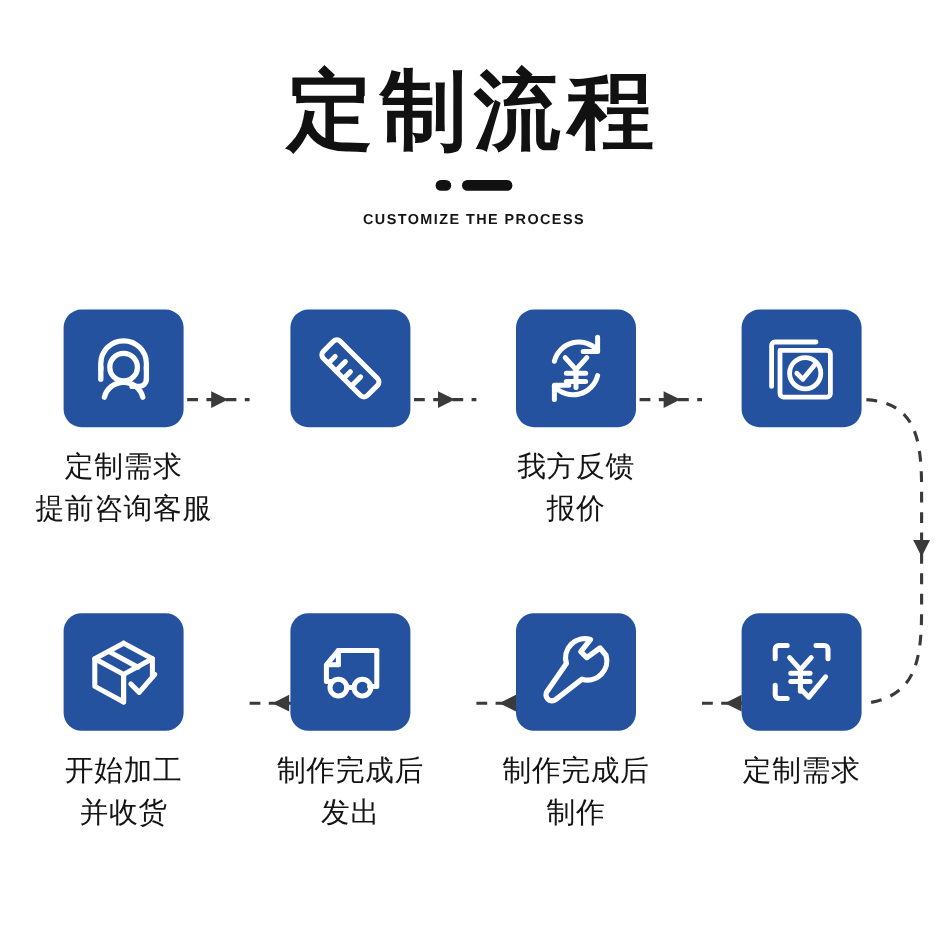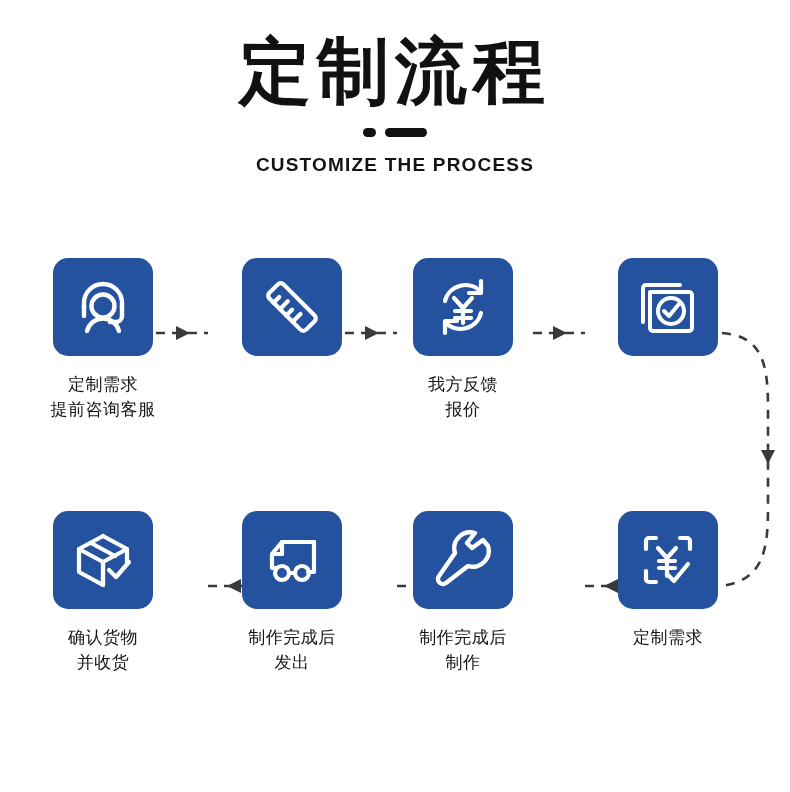--- a/index.html
+++ b/index.html
@@ -14,21 +14,21 @@
   body {
     font-family: "Liberation Sans", "DejaVu Sans", sans-serif;
     color: #1a1a1a;
     position: relative;
     overflow: hidden;
   }
 
   
   .header {
     width: 100%;
-    padding-top: 34px;
+    padding-top: 56px;
     text-align: center;
   }
 
   .main-title {
     font-size: 72px;
     font-weight: 700;
     letter-spacing: 6px;
     line-height: 1.05;
     color: #111111;
   }
@@ -50,21 +50,21 @@
   }
   .divider .bar {
     width: 42px;
     height: 9px;
     border-radius: 5px;
     background: #111111;
   }
 
   .sub-title {
     margin-top: 16px;
-    font-size: 19px;
+    font-size: 12px;
     font-weight: 700;
     letter-spacing: 1.2px;
     color: #141414;
   }
 
   
   .flow {
     position: absolute;
     left: 0;
     top: 258px;
@@ -93,38 +93,38 @@
 
   .step {
     position: absolute;
     width: 160px;
     display: flex;
     flex-direction: column;
     align-items: center;
   }
   .step.c0 { left: 23px; }
   .step.c1 { left: 212px; }
-  .step.c2 { left: 383px; }
+  .step.c2 { left: 400px; }
   .step.c3 { left: 588px; }
 
   .tile {
     width: 100px;
     height: 98px;
     border-radius: 15px;
     background: #24529f;
     display: flex;
     align-items: center;
     justify-content: center;
   }
   .tile svg { display: block; }
 
   .label {
     margin-top: 17px;
     text-align: center;
-    font-size: 17px;
+    font-size: 24px;
     line-height: 1.45;
     color: #141414;
     letter-spacing: 0.5px;
     white-space: pre-line;
     font-weight: 400;
   }
 </style>
 </head>
 <body>
 
@@ -255,21 +255,21 @@
       <div class="tile">
         <svg width="64" height="64" viewBox="0 0 64 64" fill="none" stroke="#ffffff" stroke-width="4.2" stroke-linecap="round" stroke-linejoin="round">
           <polyline points="32,8 56,21 32,34 8,21 32,8"></polyline>
           <polyline points="8,21 8,44 32,57 32,34"></polyline>
           <polyline points="56,21 56,36"></polyline>
           <polyline points="32,34 32,57"></polyline>
           <path d="M20 15 L44 28"></path>
           <polyline points="38,42 45,49 58,34"></polyline>
         </svg>
       </div>
-      <div class="label">确认货物
+      <div class="label">开始加工
 并收货</div>
     </div>
 
     <div class="step c1">
       <div class="tile">
         <svg width="64" height="64" viewBox="0 0 64 64" fill="none" stroke="#ffffff" stroke-width="4.2" stroke-linecap="round" stroke-linejoin="round">
           <path d="M54 14 H22 L12 26 v14 h4"></path>
           <path d="M54 14 v30 h-6"></path>
           <path d="M22 26 h-8"></path>
           <path d="M22 14 v12"></path>

